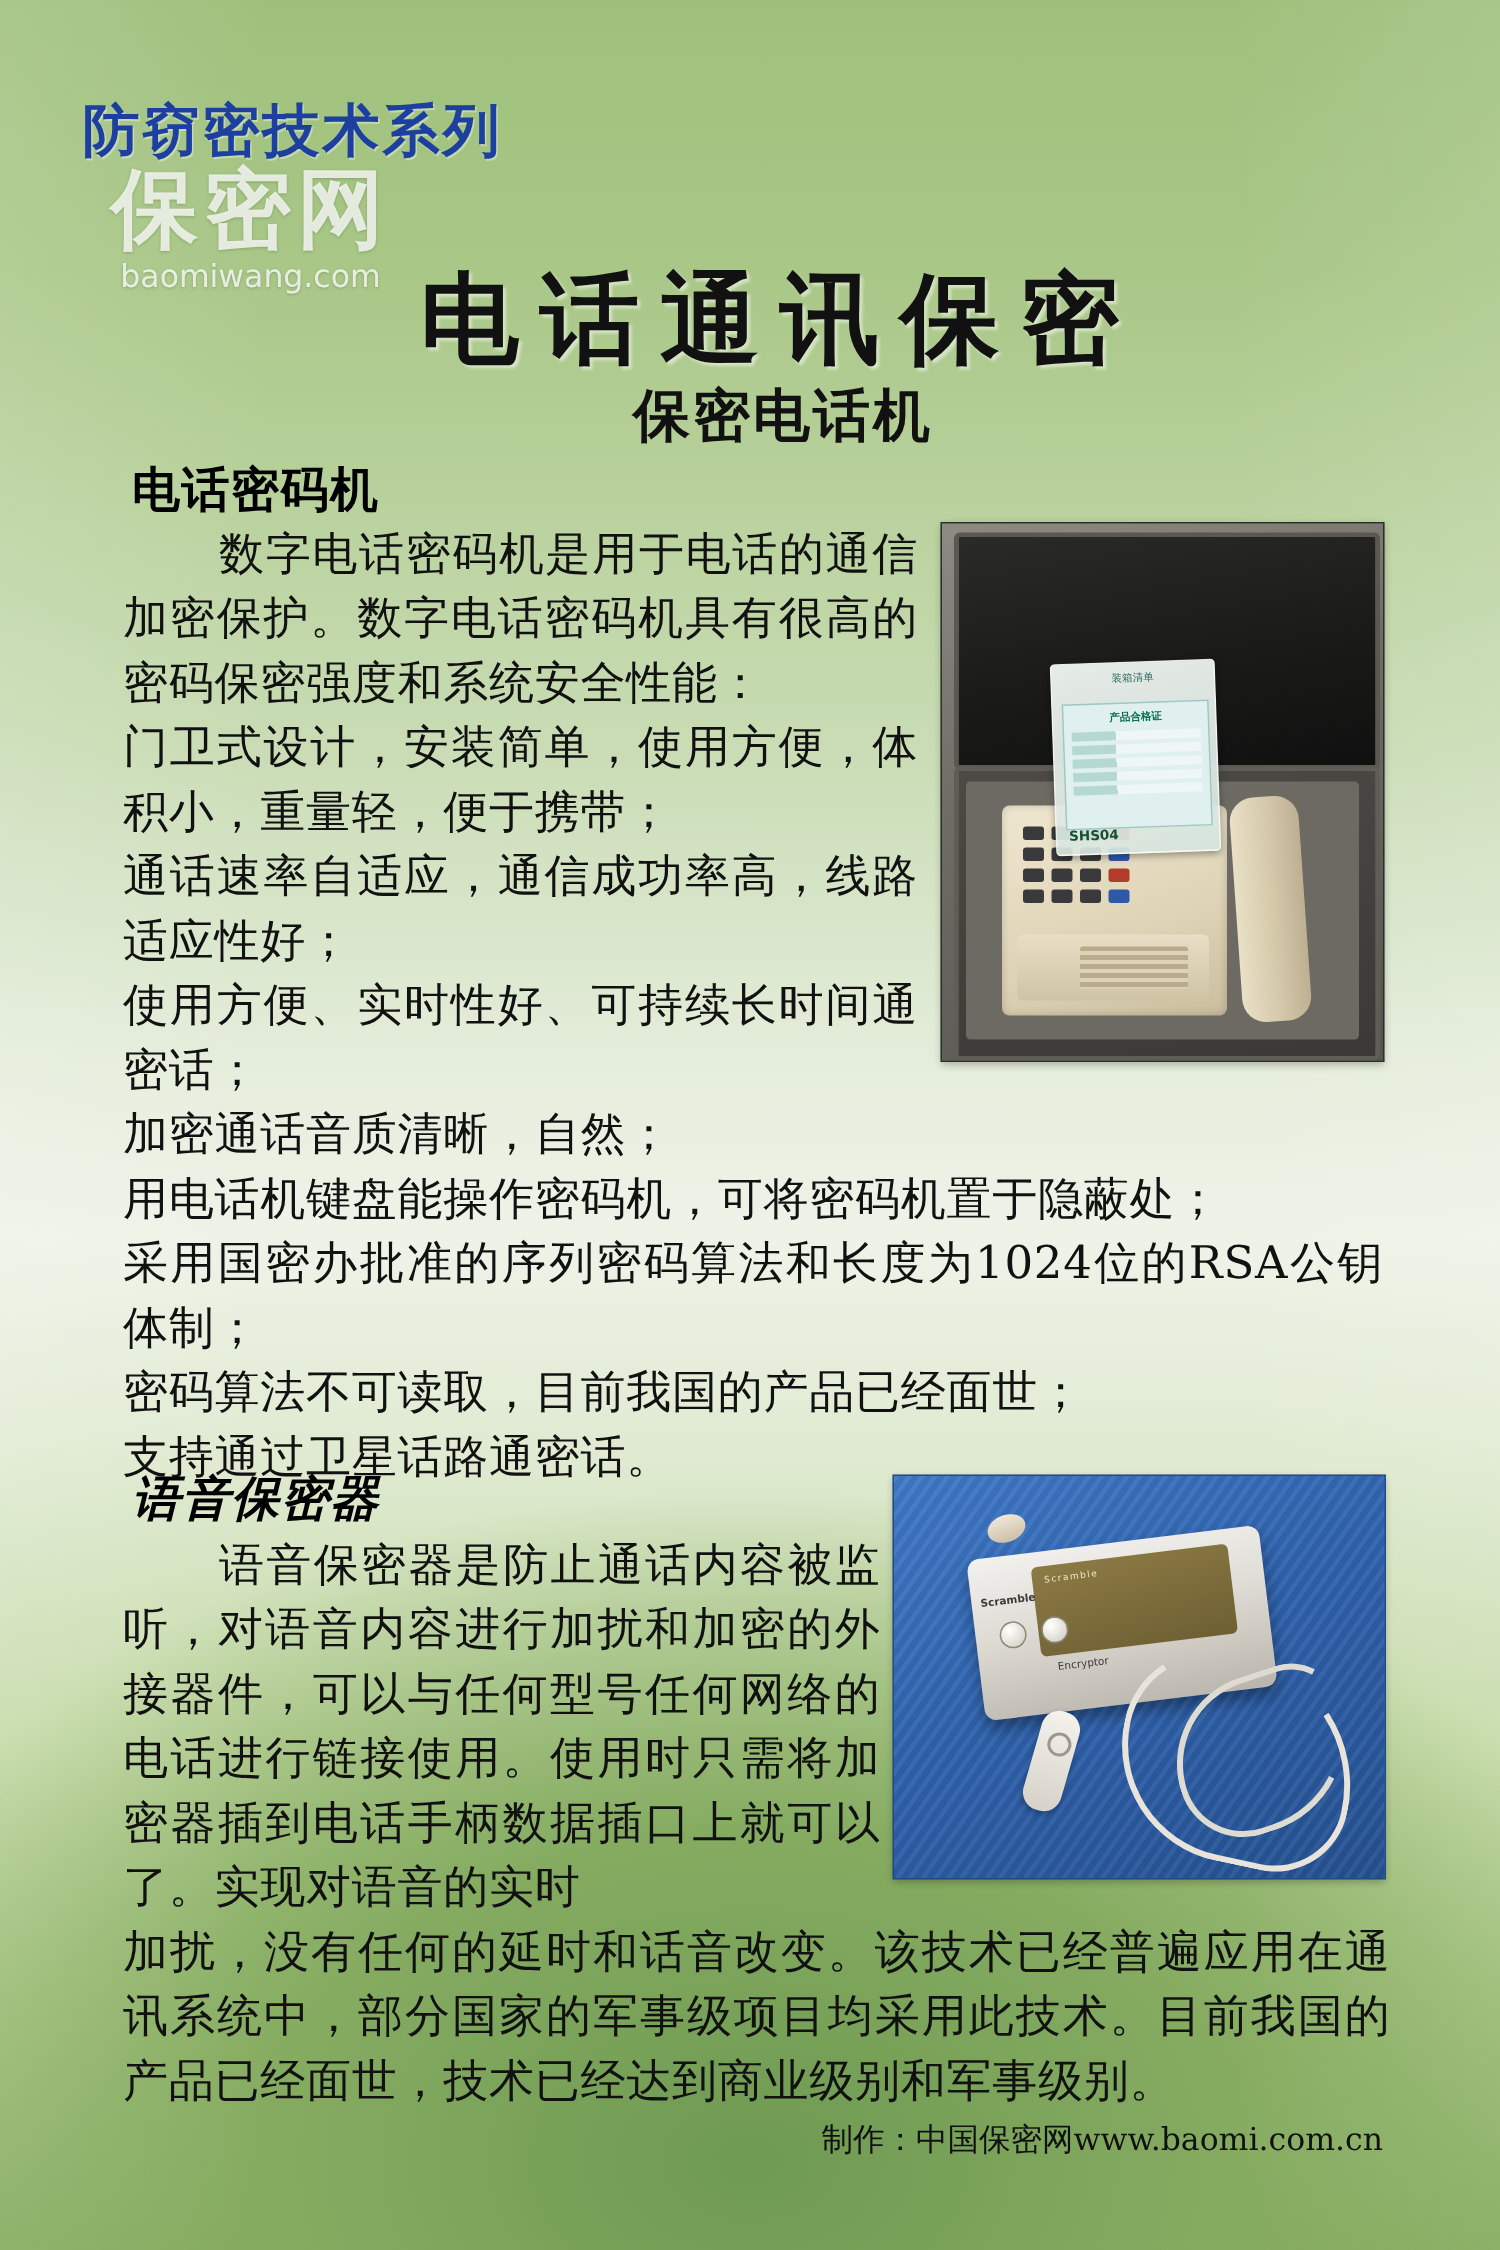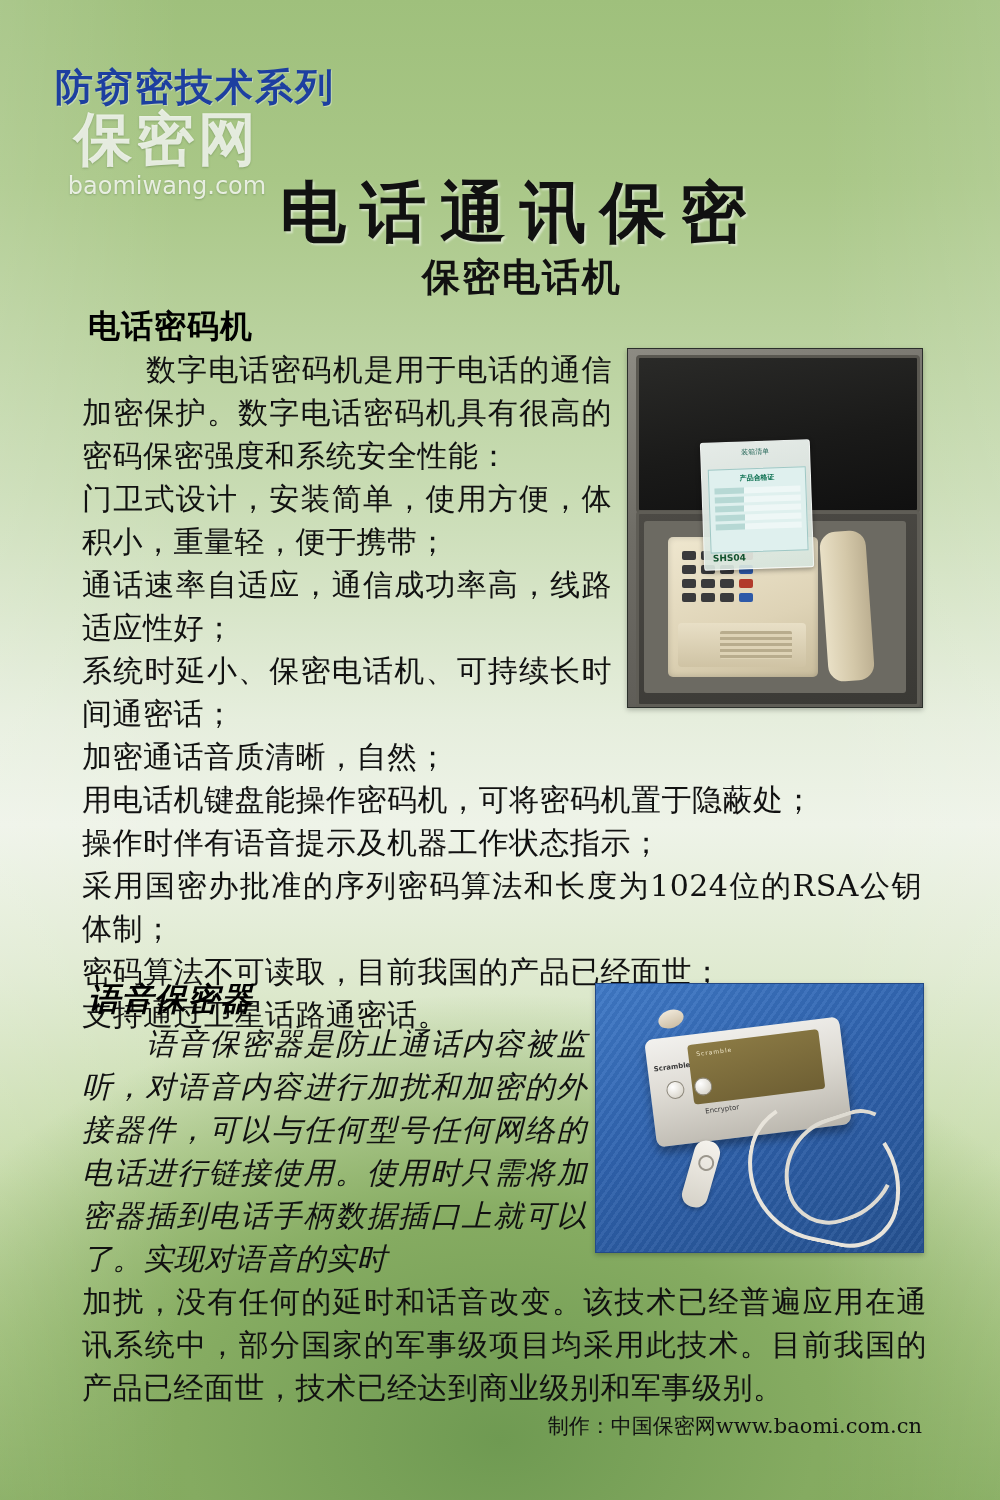--- a/index.html
+++ b/index.html
@@ -53,21 +53,21 @@
     pointer-events: none;
   }
   .watermark .wm-cn {
     font-size: 58px;
     font-weight: bold;
     letter-spacing: 4px;
     line-height: 1;
     font-family: "DejaVu Sans", "Liberation Sans", sans-serif;
   }
   .watermark .wm-en {
-    font-size: 24px;
+    font-size: 21px;
     letter-spacing: 0px;
     margin-top: 4px;
     font-family: "DejaVu Sans", "Liberation Sans", sans-serif;
   }
 
   .main-title {
     position: absolute;
     left: 0; right: 0;
     top: 168px;
     text-align: center;
@@ -120,21 +120,21 @@
   #para1 .indent { text-indent: 64px; display: block; }
   #para1 .wrap-col { width: 530px; }
   #para1 .full { width: 840px; }
 
   #para2 {
     left: 82px;
     top: 1022px;
     width: 840px;
   }
   #para2 .narrow { width: 505px; }
-  #para2 .indent { text-indent: 64px; display: block; font-style: italic; }
+  #para2 .indent { text-indent: 64px; display: block; }
   #para2 .full { width: 845px; }
 
   .photo {
     position: absolute;
     border: 1px solid rgba(0,0,0,0.25);
     box-shadow: 0 2px 5px rgba(0,0,0,0.25);
     overflow: hidden;
   }
   #photo1 {
     left: 627px;
@@ -362,24 +362,23 @@
 
   <div class="main-title">电话通讯保密</div>
   <div class="sub-title">保密电话机</div>
 
   <div class="section-heading" id="h1">电话密码机</div>
 
   <div class="body-text" id="para1">
     <div class="wrap-col indent">数字电话密码机是用于电话的通信加密保护。数字电话密码机具有很高的密码保密强度和系统安全性能：</div>
     <div class="wrap-col">门卫式设计，安装简单，使用方便，体积小，重量轻，便于携带；</div>
     <div class="wrap-col">通话速率自适应，通信成功率高，线路适应性好；</div>
-    <div class="wrap-col">系统时延小、保密电话机、可持续长时间通密话；</div>
+    <div class="wrap-col">使用方便、实时性好、可持续长时间通密话；</div>
     <div class="wrap-col">加密通话音质清晰，自然；</div>
     <div class="full">用电话机键盘能操作密码机，可将密码机置于隐蔽处；</div>
-    <div class="full">操作时伴有语音提示及机器工作状态指示；</div>
     <div class="full">采用国密办批准的序列密码算法和长度为1024位的RSA公钥体制；</div>
     <div class="full">密码算法不可读取，目前我国的产品已经面世；</div>
     <div class="full">支持通过卫星话路通密话。</div>
   </div>
 
   <div class="photo" id="photo1">
     <div class="tile-bg"></div>
     <div class="case-outer"></div>
     <div class="case-lid"></div>
     <div class="case-body"></div>

